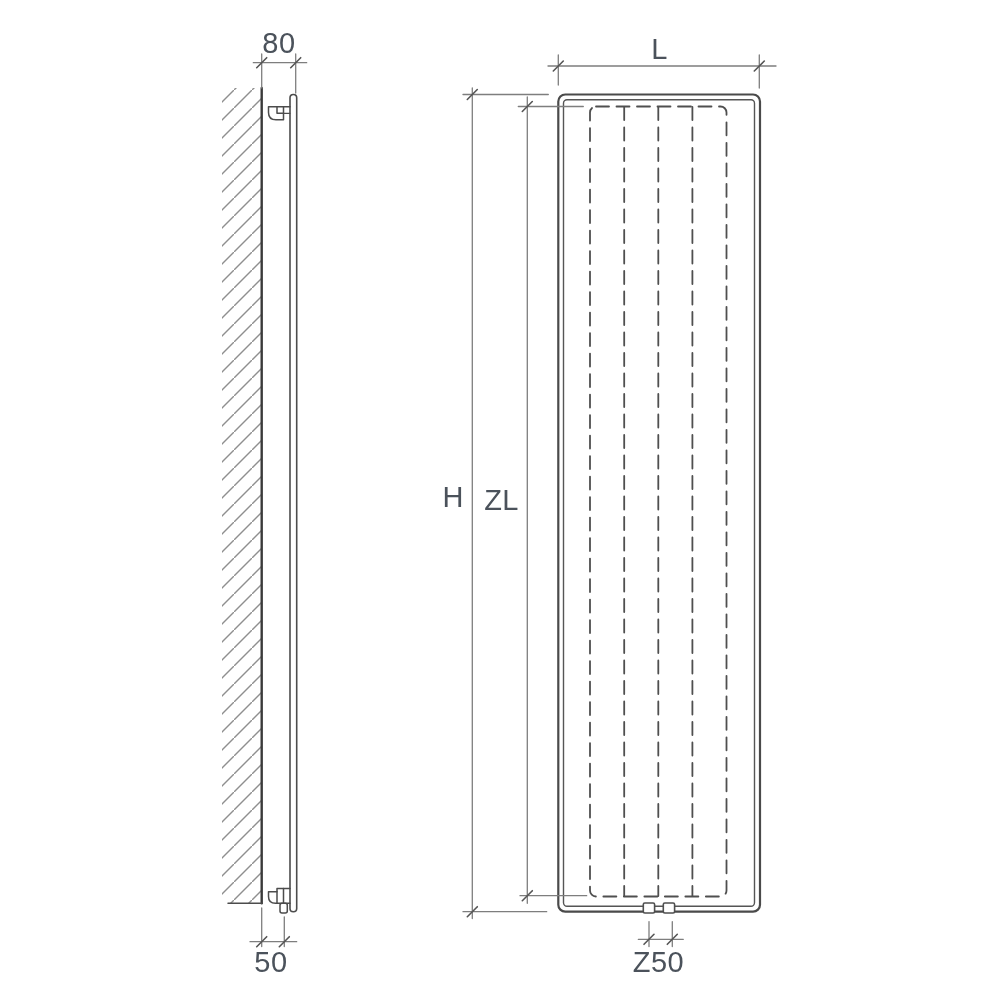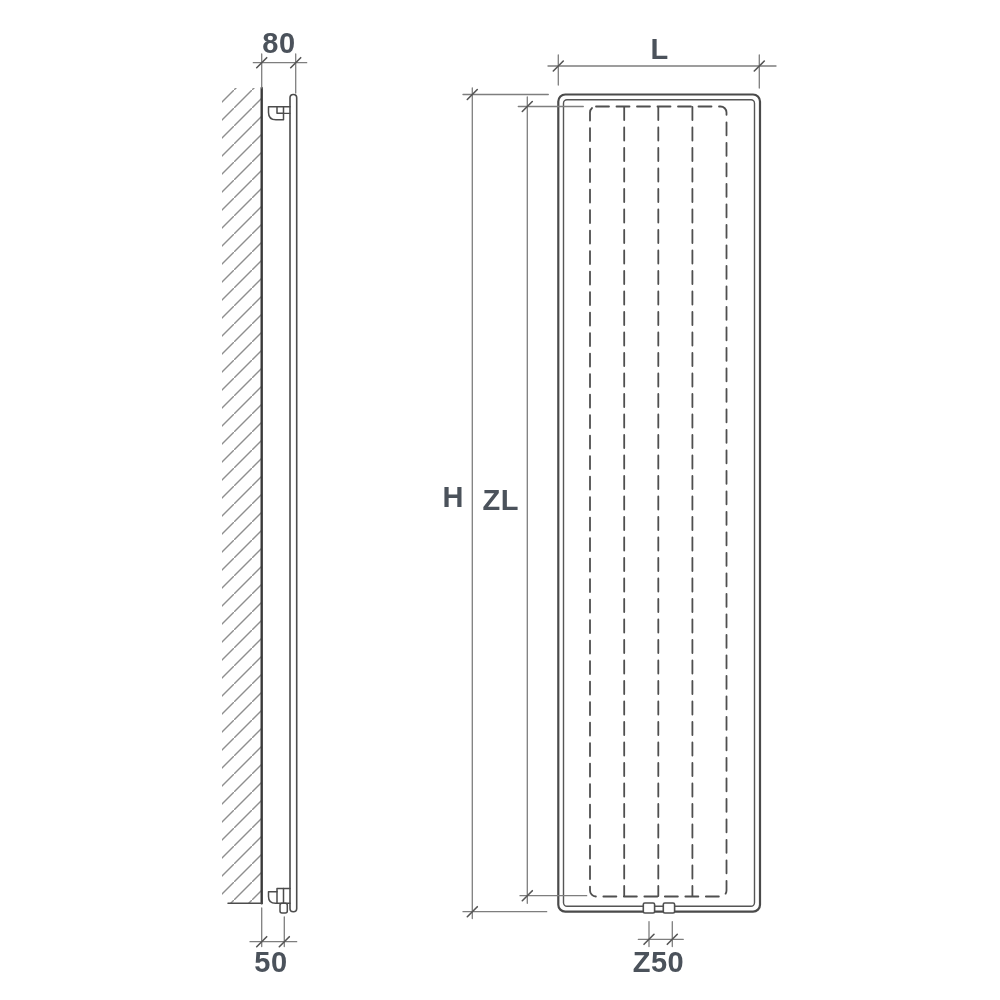--- a/index.html
+++ b/index.html
@@ -9,21 +9,20 @@
     width: 1000px;
     height: 1000px;
     overflow: hidden;
     font-family: "Liberation Sans", sans-serif;
   }
   .stage {
     position: relative;
     width: 1000px;
     height: 1000px;
     background: #ffffff;
-    font-weight: bold;
   }
   svg { display: block; }
   .dimtext {
     font-family: "Liberation Sans", sans-serif;
     font-size: 29px;
     letter-spacing: 0.5px;
     fill: #4b525b;
   }
 </style>
 </head>

